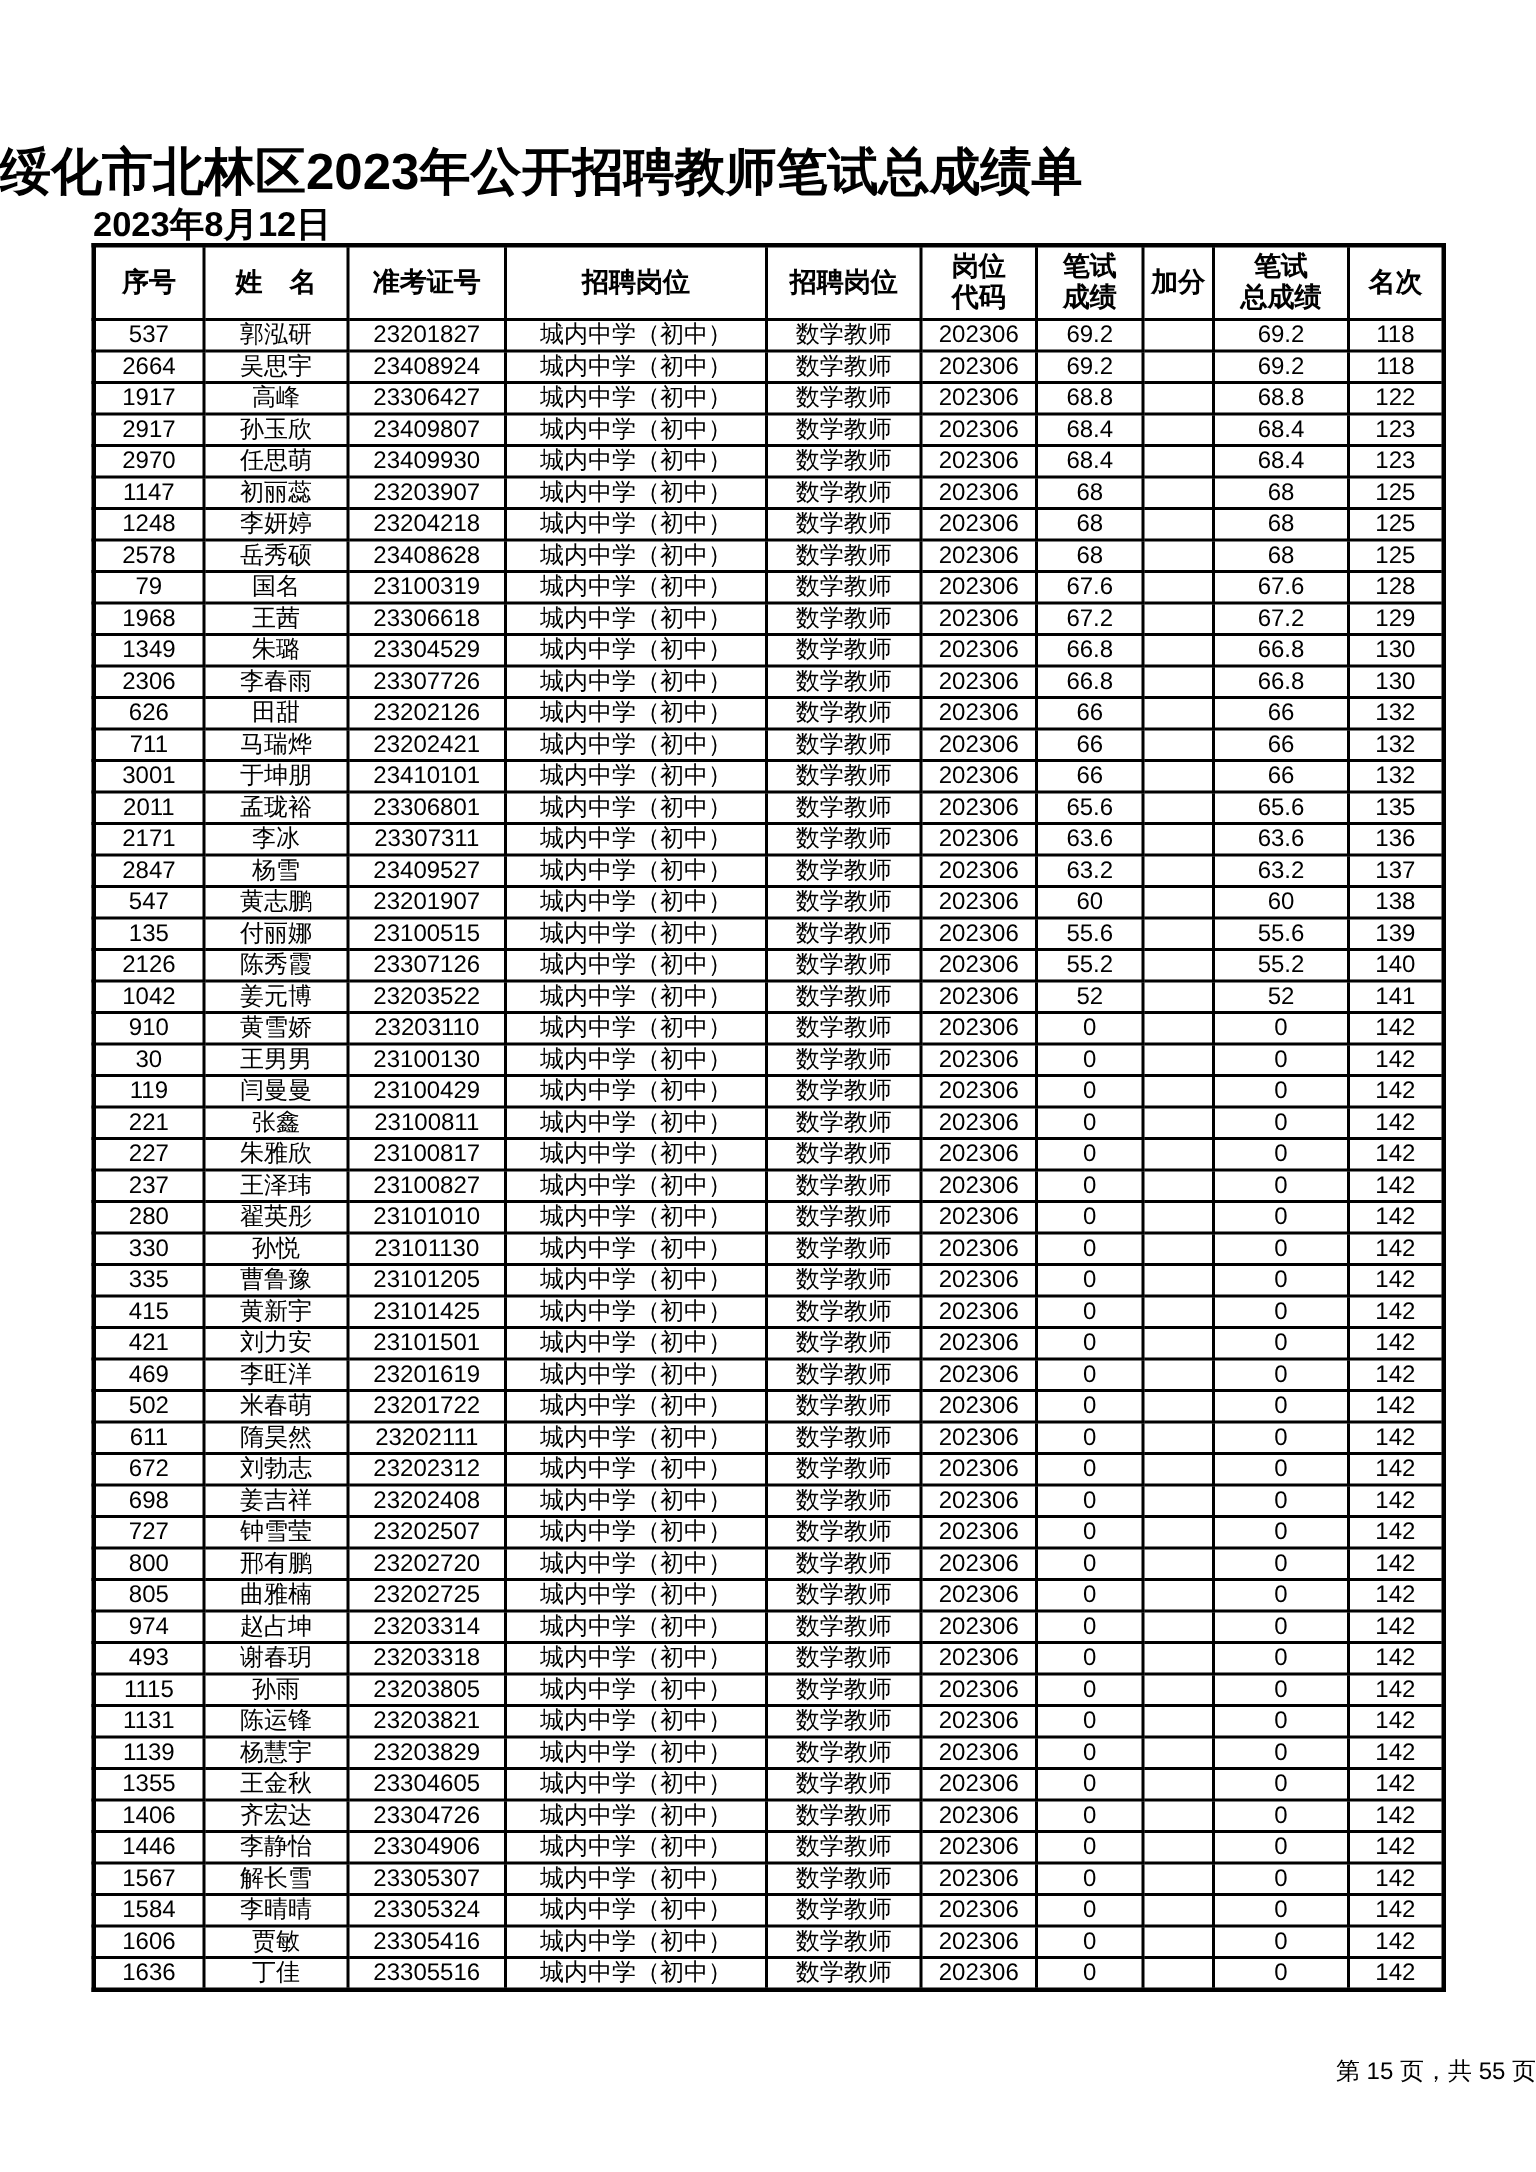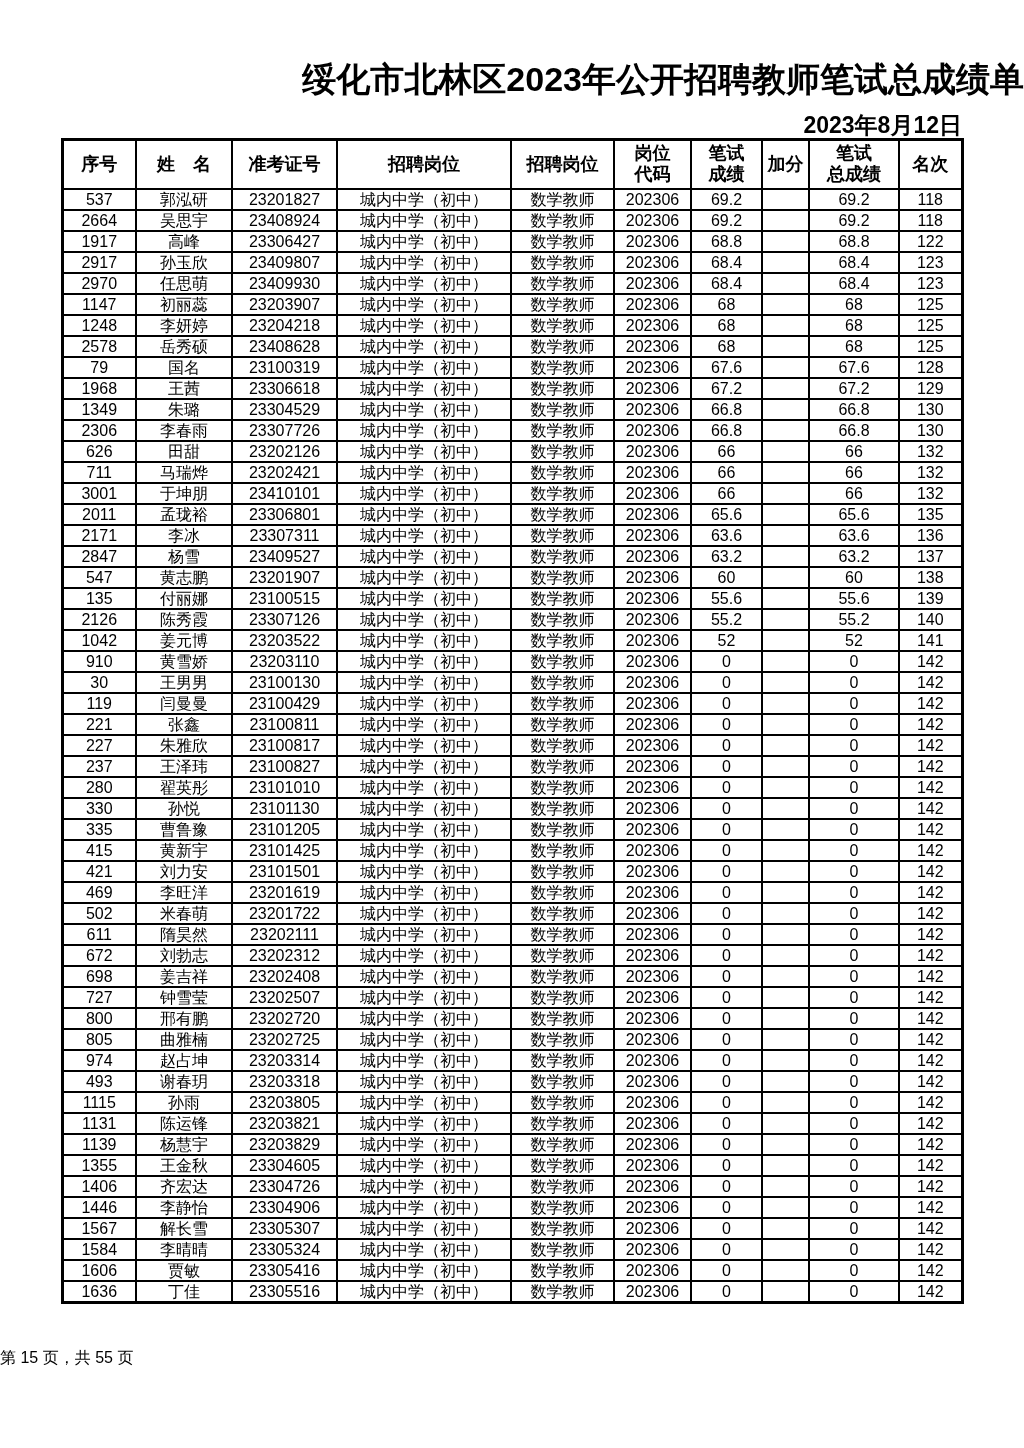--- a/index.html
+++ b/index.html
@@ -11,32 +11,31 @@
   }
   .page {
     position: relative;
     width: 1024px;
     height: 1448px;
     background: #ffffff;
     overflow: hidden;
   }
   .doc-title {
     margin: 0 auto;
-    padding-top: 60px;
-    text-align: right;
+    padding-top: 96px;
+    text-align: left;
     font-size: 34px;
     font-weight: bold;
     line-height: 1.15;
     letter-spacing: 0px;
     white-space: nowrap;
   }
   .date-line {
     width: 900px;
-    margin: 14px auto 0 auto;
-    text-align: right;
+    margin: 2px auto 0 auto;
     font-size: 23px;
     font-weight: bold;
     line-height: 1.05;
     white-space: nowrap;
   }
   table.score-table {
     width: 900px;
     margin: 1px auto 0 auto;
     border-collapse: collapse;
     table-layout: fixed;
@@ -58,21 +57,21 @@
   }
   .score-table tbody td {
     height: 19px;
     font-size: 16px;
     line-height: 19px;
     white-space: nowrap;
     font-weight: normal;
   }
   .page-footer {
     margin-top: 44px;
-    text-align: left;
+    text-align: right;
     font-size: 16px;
     line-height: 1.2;
     white-space: nowrap;
   }
 </style>
 </head>
 <body>
 
 <div class="page">
 

